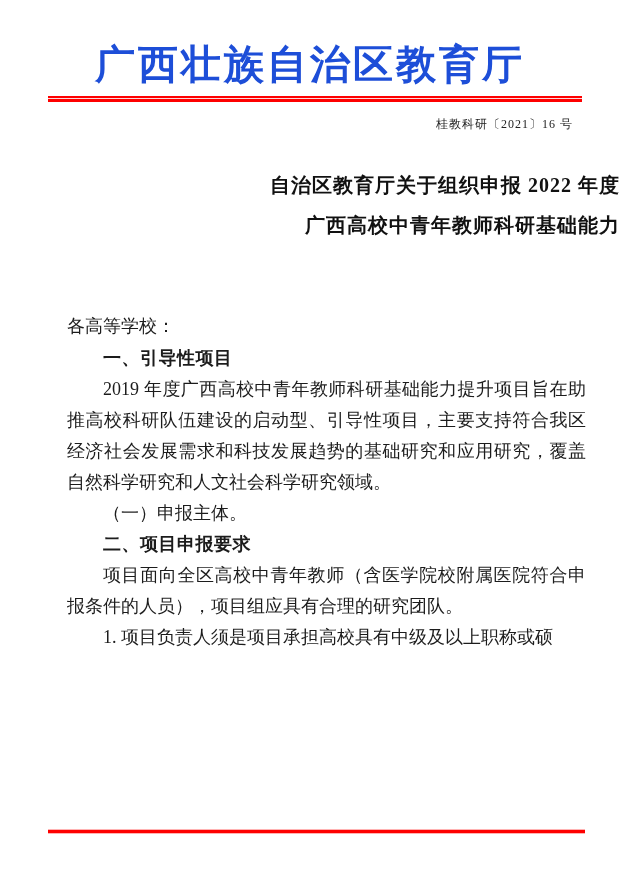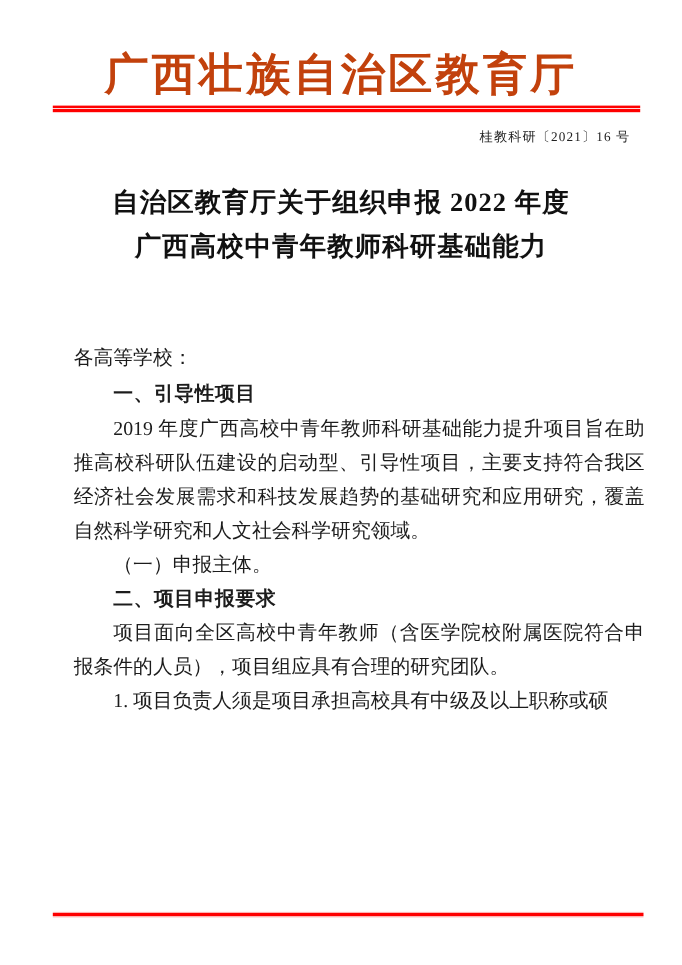--- a/index.html
+++ b/index.html
@@ -14,26 +14,26 @@
     background: #ffffff;
     overflow: hidden;
     font-family: "Liberation Serif", "DejaVu Serif", serif;
   }
   .agency-title {
     position: absolute;
     top: 42px;
     left: 0;
     right: 0;
     text-align: center;
-    color: #c2410c;
+    color: #1d4ed8;
     font-size: 40px;
     font-weight: bold;
     letter-spacing: 3px;
     line-height: 52px;
-    font-family: Liberation Serif, serif;
+    font-family: Liberation Mono, monospace;
     white-space: nowrap;
   }
   .header-rule {
     position: absolute;
     top: 96px;
     left: 48px;
     width: 534px;
     height: 6px;
     background: linear-gradient(180deg,
       #fe0000 0%, #fe0000 32%,
@@ -48,22 +48,22 @@
     color: #222222;
     letter-spacing: 1px;
     font-family: "Liberation Serif", "DejaVu Serif", serif;
     white-space: nowrap;
   }
   .doc-title {
     position: absolute;
     top: 165px;
     left: 0;
     right: 0;
-    text-align: center;
-    font-size: 24px;
+    text-align: right;
+    font-size: 20px;
     font-weight: bold;
     line-height: 40px;
     color: #111111;
     letter-spacing: 1px;
     font-family: "Liberation Serif", "DejaVu Serif", serif;
   }
   .doc-body {
     position: absolute;
     top: 312px;
     left: 67px;

